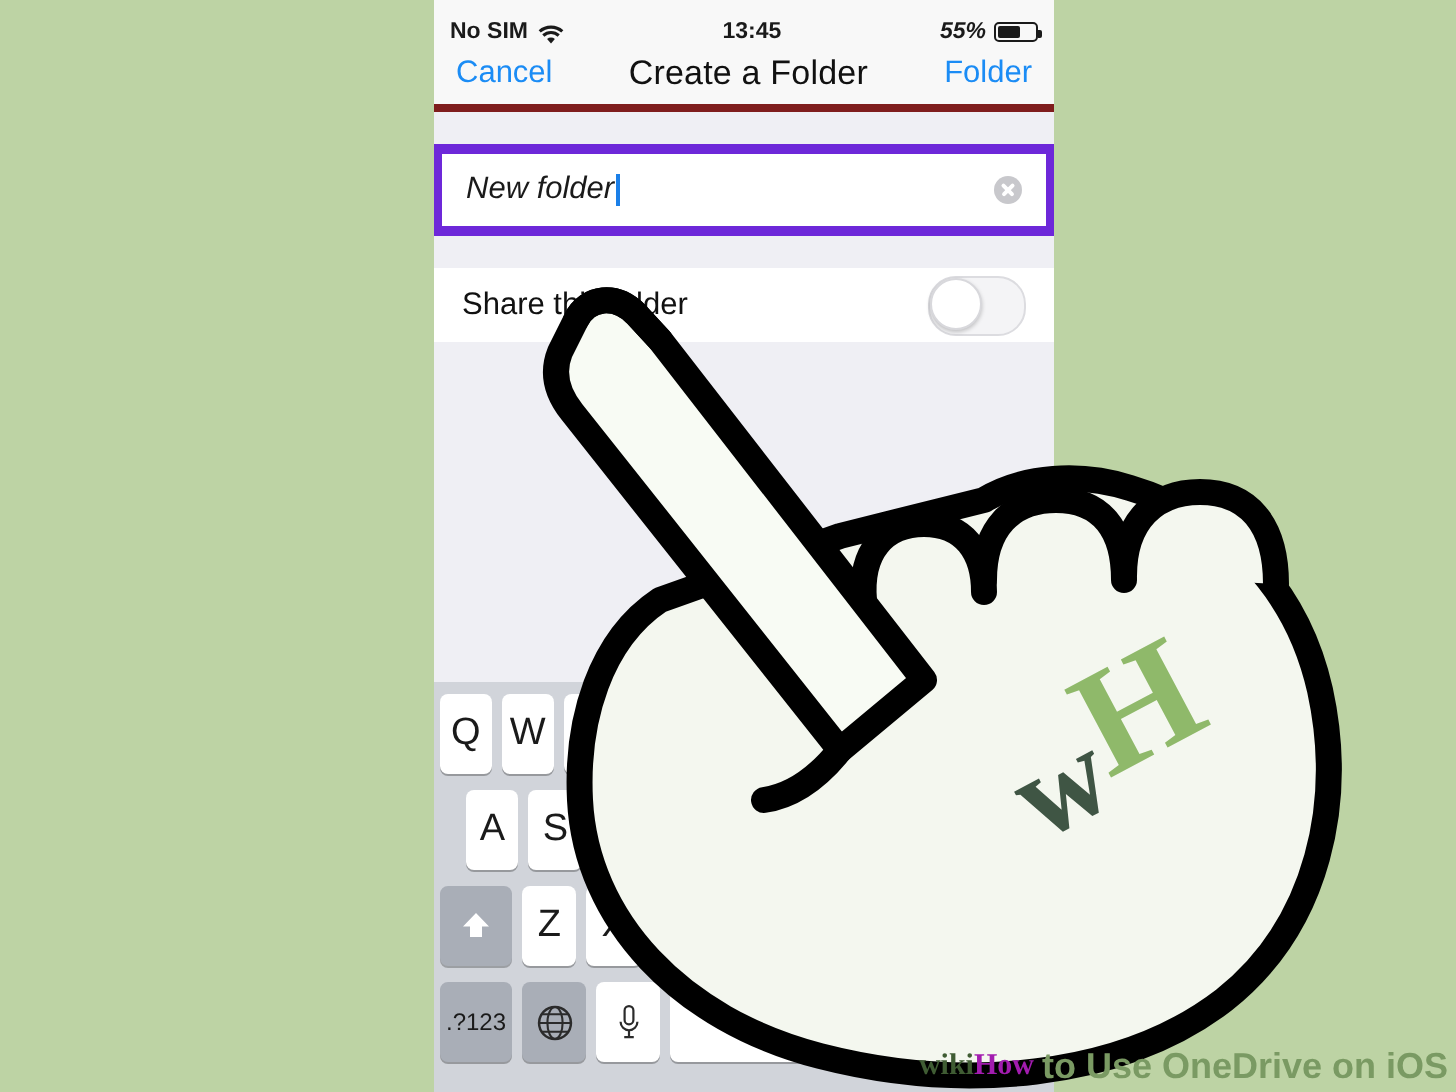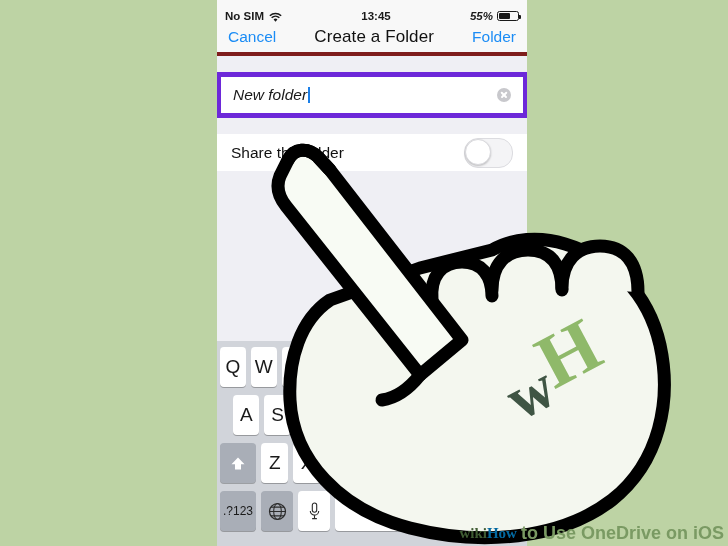--- a/index.html
+++ b/index.html
@@ -131,21 +131,21 @@
   
   .hand{position:absolute;left:0;top:0;width:728px;height:546px;pointer-events:none;}
 
   
   .watermark{
     position:absolute;right:4px;bottom:2px;
     font-size:14.5px;color:#5d7a4a;white-space:nowrap;
     display:flex;align-items:center;gap:0;
   }
   .wm-wiki{font-family:"Liberation Serif", serif;font-weight:bold;color:#3f5c33;font-size:15px;}
-  .wm-how{font-family:"Liberation Serif", serif;font-weight:bold;color:#0369a1;font-size:15px;}
+  .wm-how{font-family:"Liberation Serif", serif;font-weight:bold;color:#a21caf;font-size:15px;}
   .wm-rest{font-size:18px;color:#7a9a63;margin-left:4px;font-weight:bold;}
 </style>
 </head>
 <body>
 
 <div id="stage">
 
   <div class="phone">
 
     <div class="statusbar">

